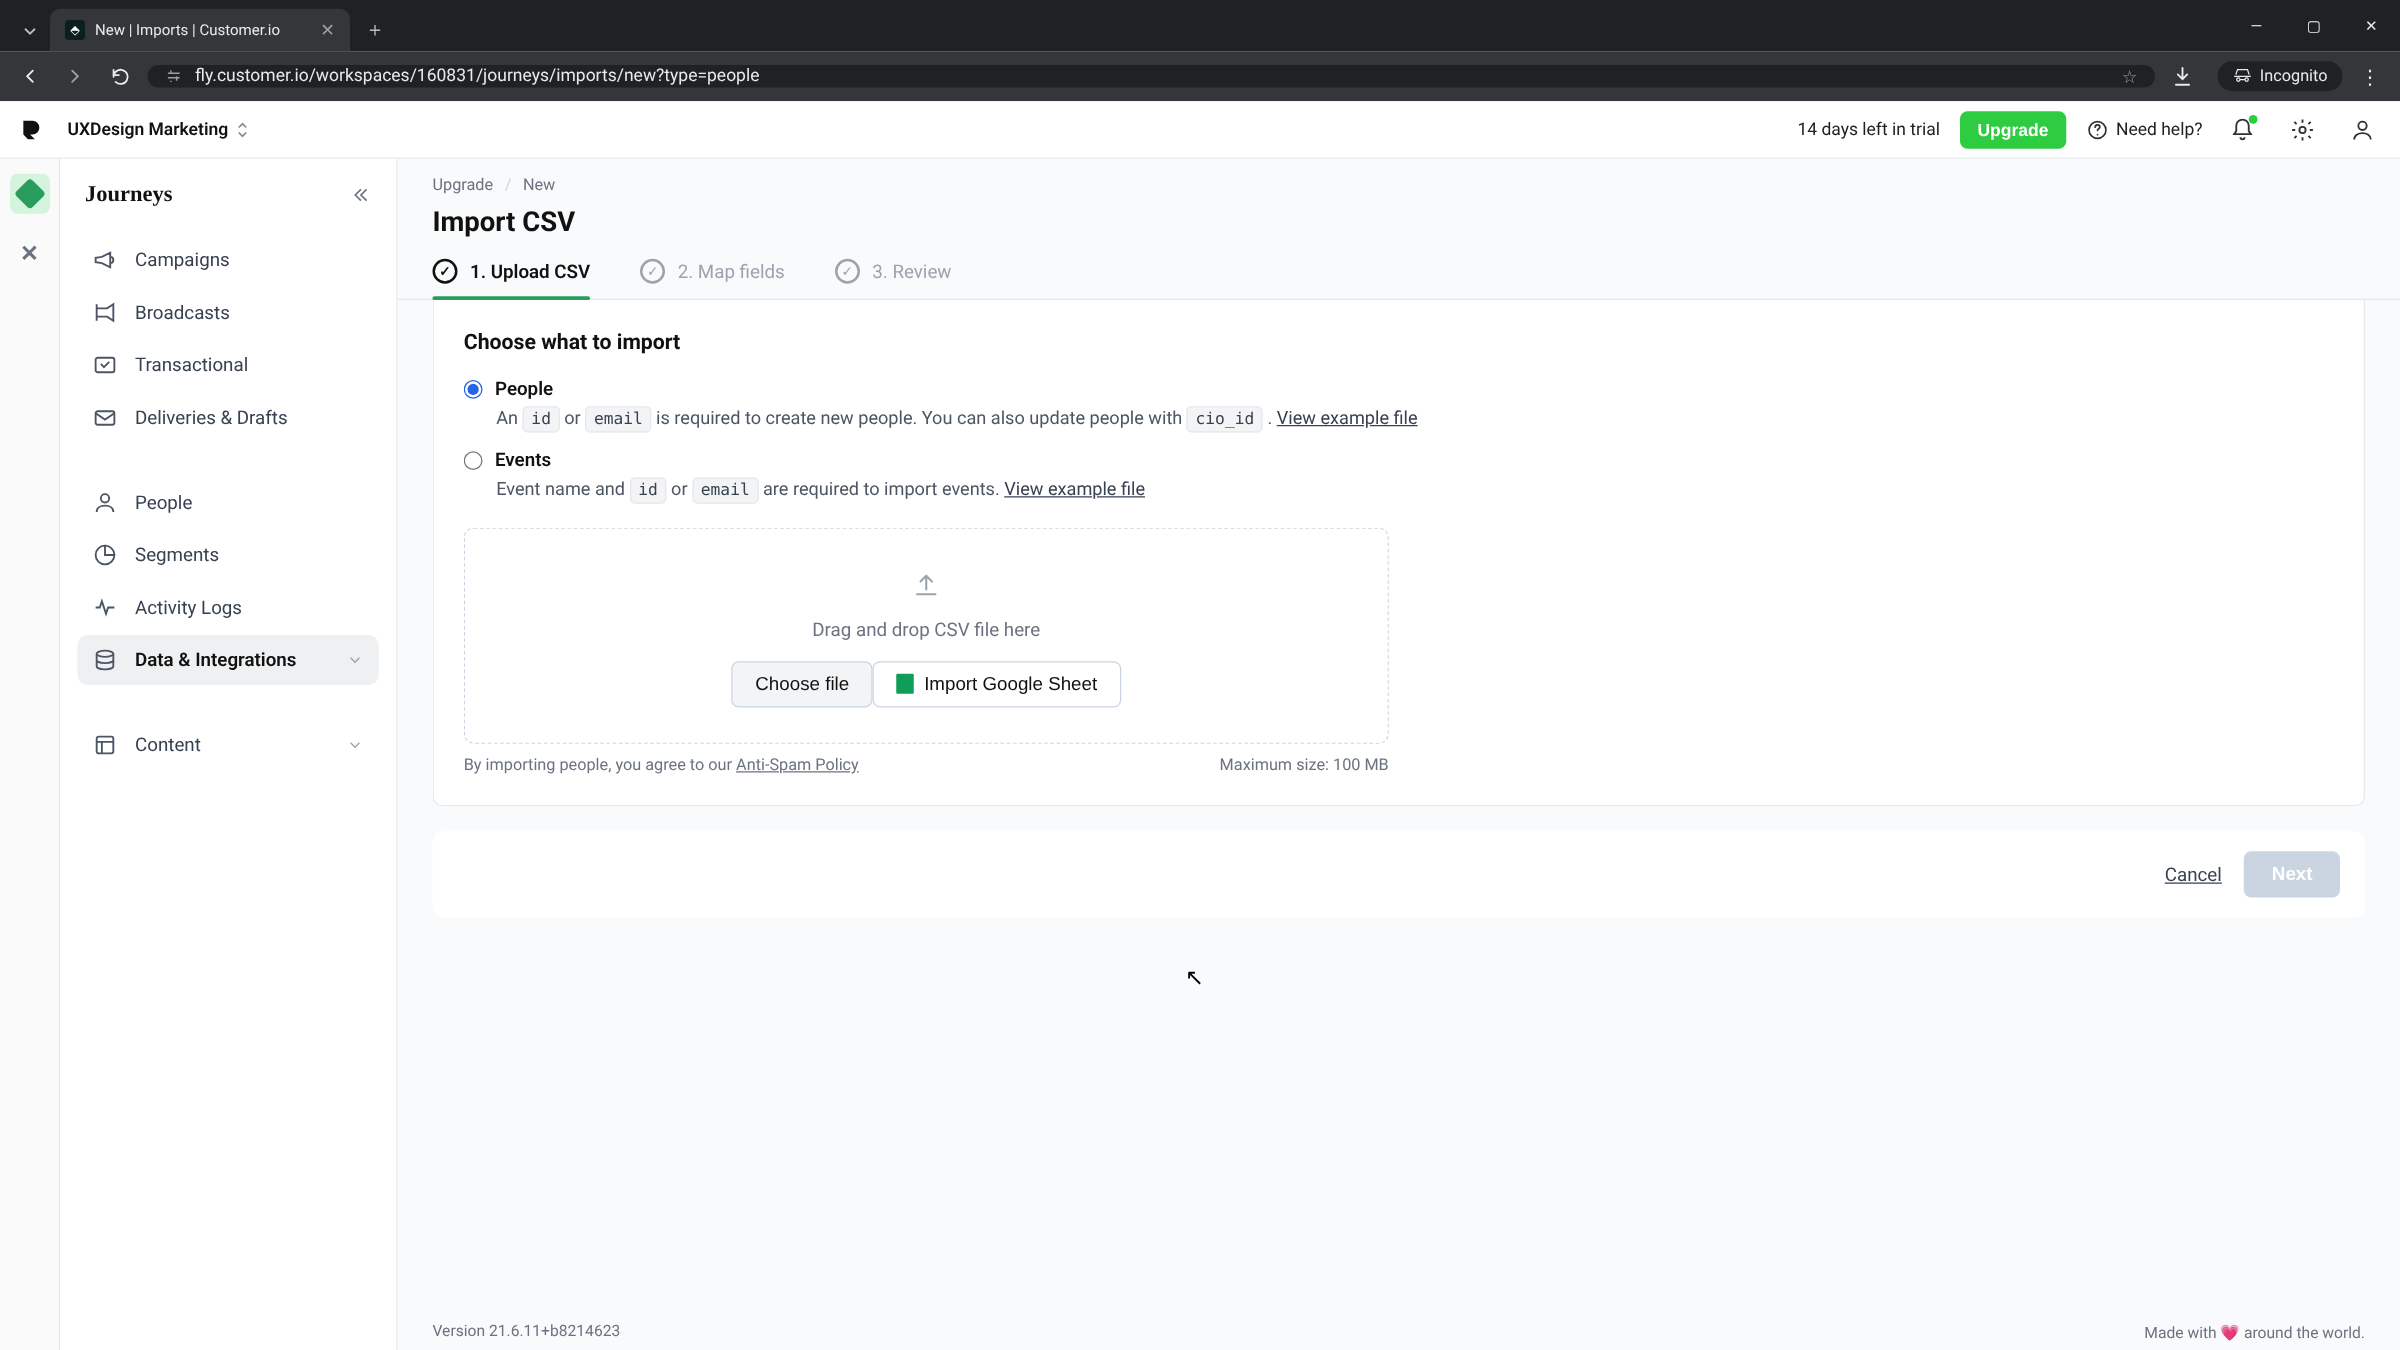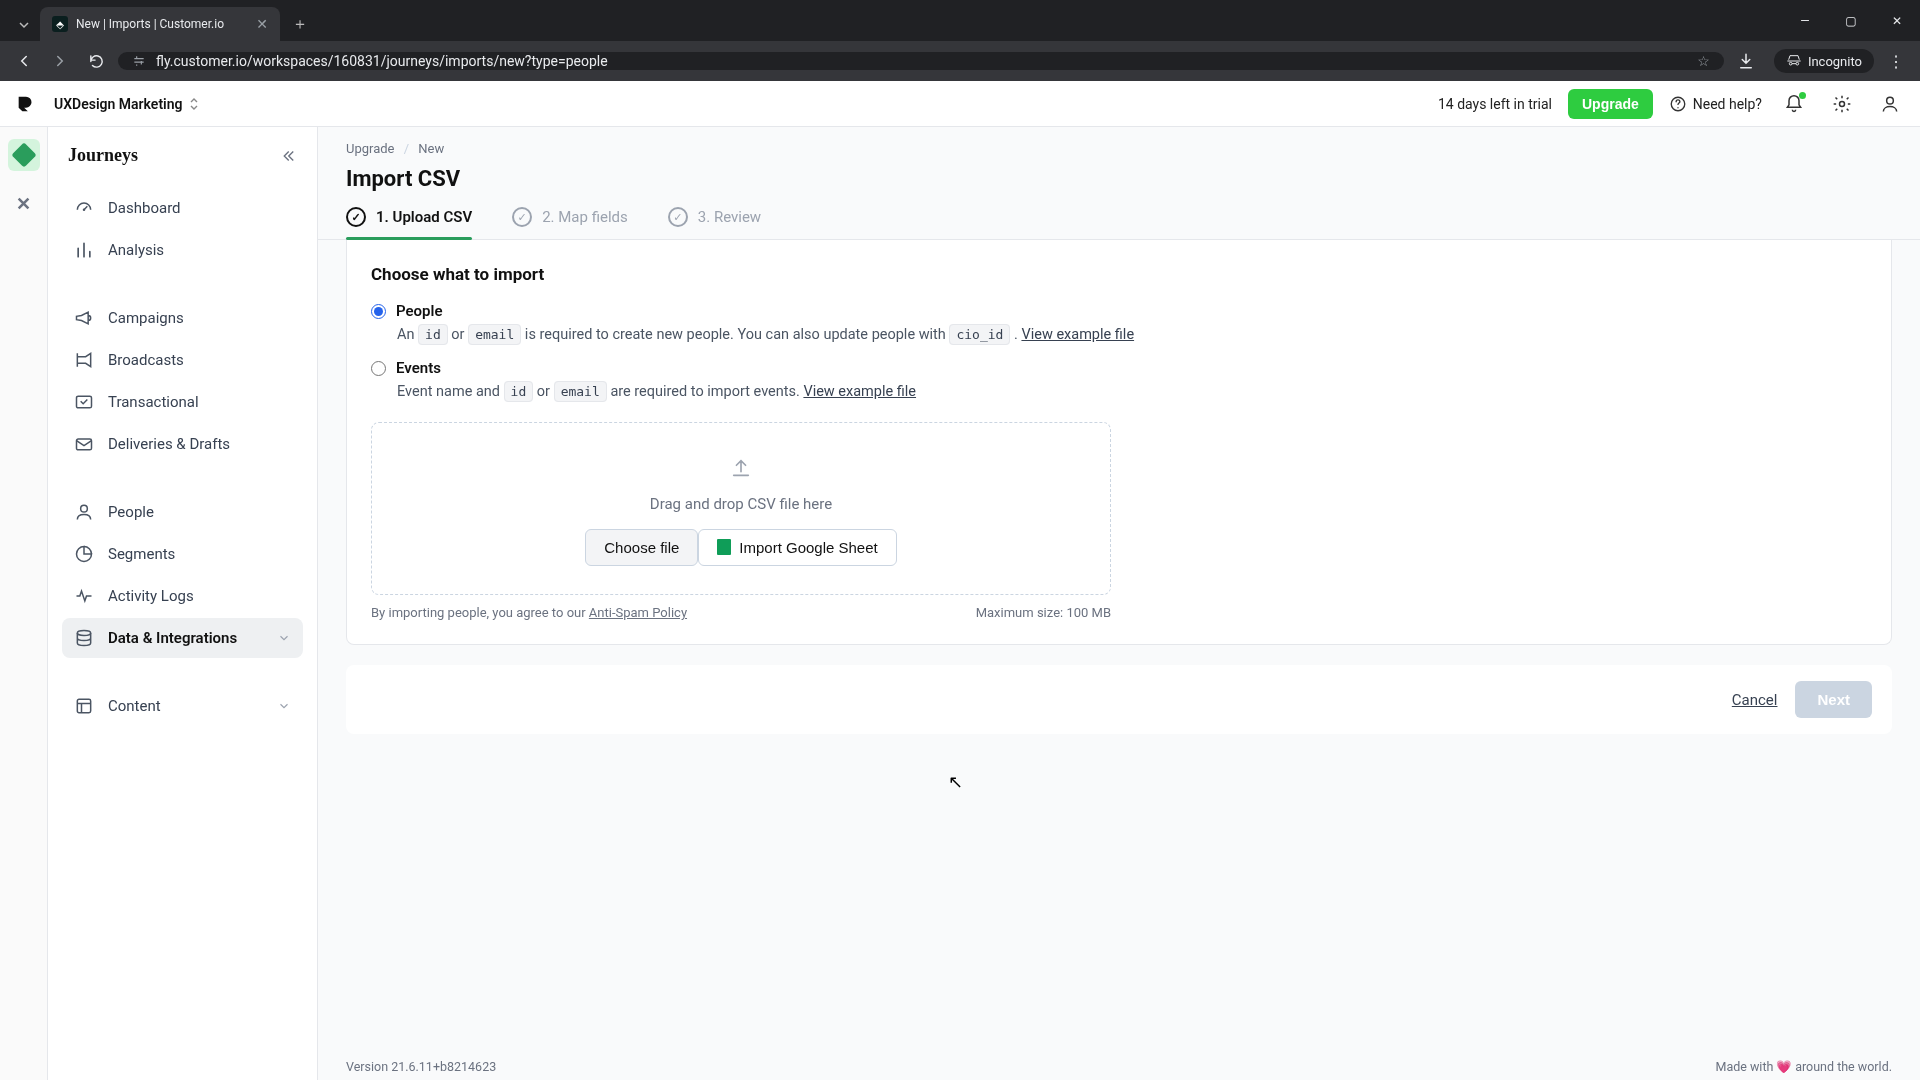--- a/index.html
+++ b/index.html
@@ -216,39 +216,20 @@
   <div class="sidebar">
     <div class="sidebar-header">
       <span class="sidebar-title">Journeys</span>
       <span class="sidebar-collapse">
         <svg width="18" height="18" viewBox="0 0 24 24">
             <path d="M13 6l-6 6 6 6M19 6l-6 6 6 6" stroke="currentColor" stroke-width="1.8" fill="none"></path>
           </svg>
       </span>
     </div>
 
-    <div class="nav-group">
-      <div class="nav-item">
-        <span class="nav-icon">
-            <svg width="20" height="20" viewBox="0 0 24 24">
-              <path d="M4 14a8 8 0 1116 0M12 14l4-4" stroke="currentColor" stroke-width="1.8" fill="none"></path>
-              <circle cx="12" cy="14" r="1.5" fill="currentColor"></circle>
-            </svg>
-          </span>
-        <span>Dashboard</span>
-      </div>
-      <div class="nav-item">
-        <span class="nav-icon">
-            <svg width="20" height="20" viewBox="0 0 24 24">
-              <path d="M5 20V10M12 20V4M19 20v-6" stroke="currentColor" stroke-width="2" stroke-linecap="round"></path>
-            </svg>
-          </span>
-        <span>Analysis</span>
-      </div>
-    </div>
 
     <div class="nav-group">
       <div class="nav-item">
         <span class="nav-icon">
             <svg width="20" height="20" viewBox="0 0 24 24">
               <path d="M3 10v4l6 1 8 4V5l-8 4-6 1zM17 9a3 3 0 010 6" stroke="currentColor" stroke-width="1.8" fill="none"></path>
             </svg>
           </span>
         <span>Campaigns</span>
       </div>

